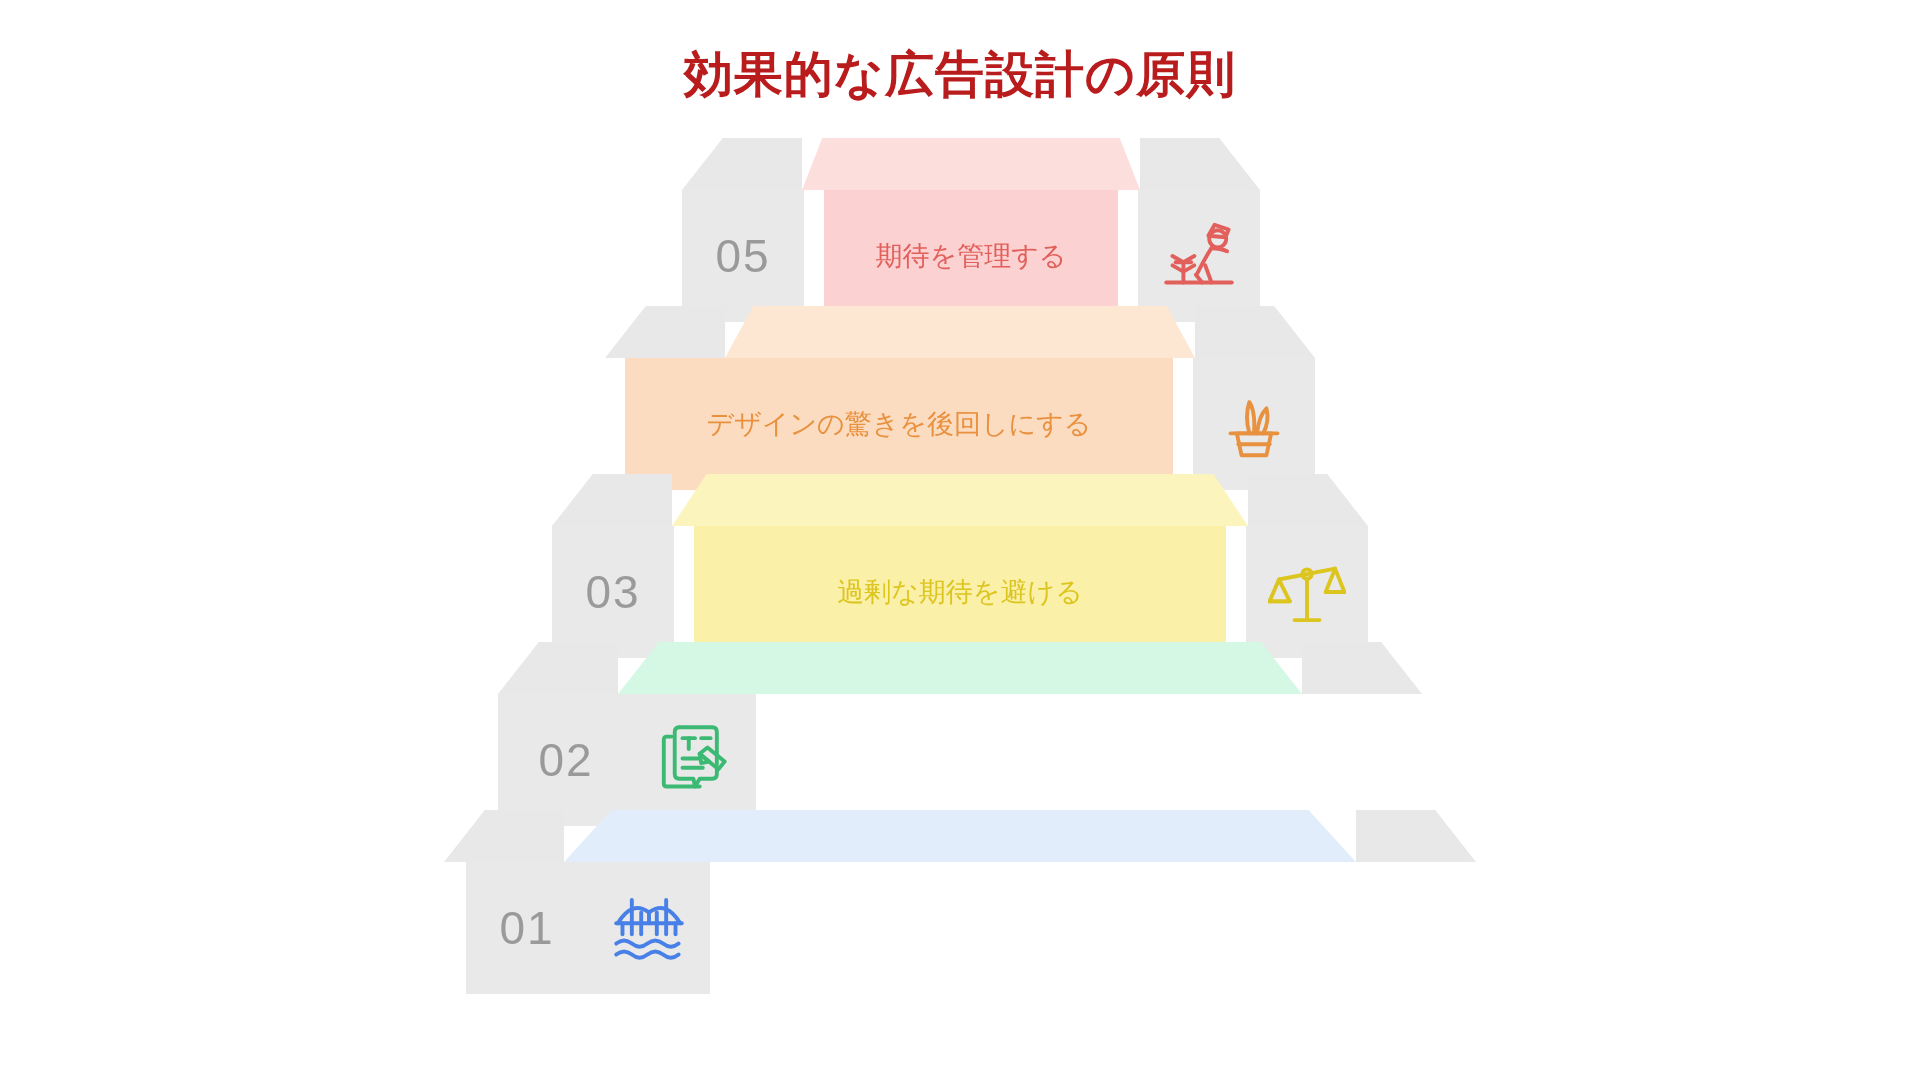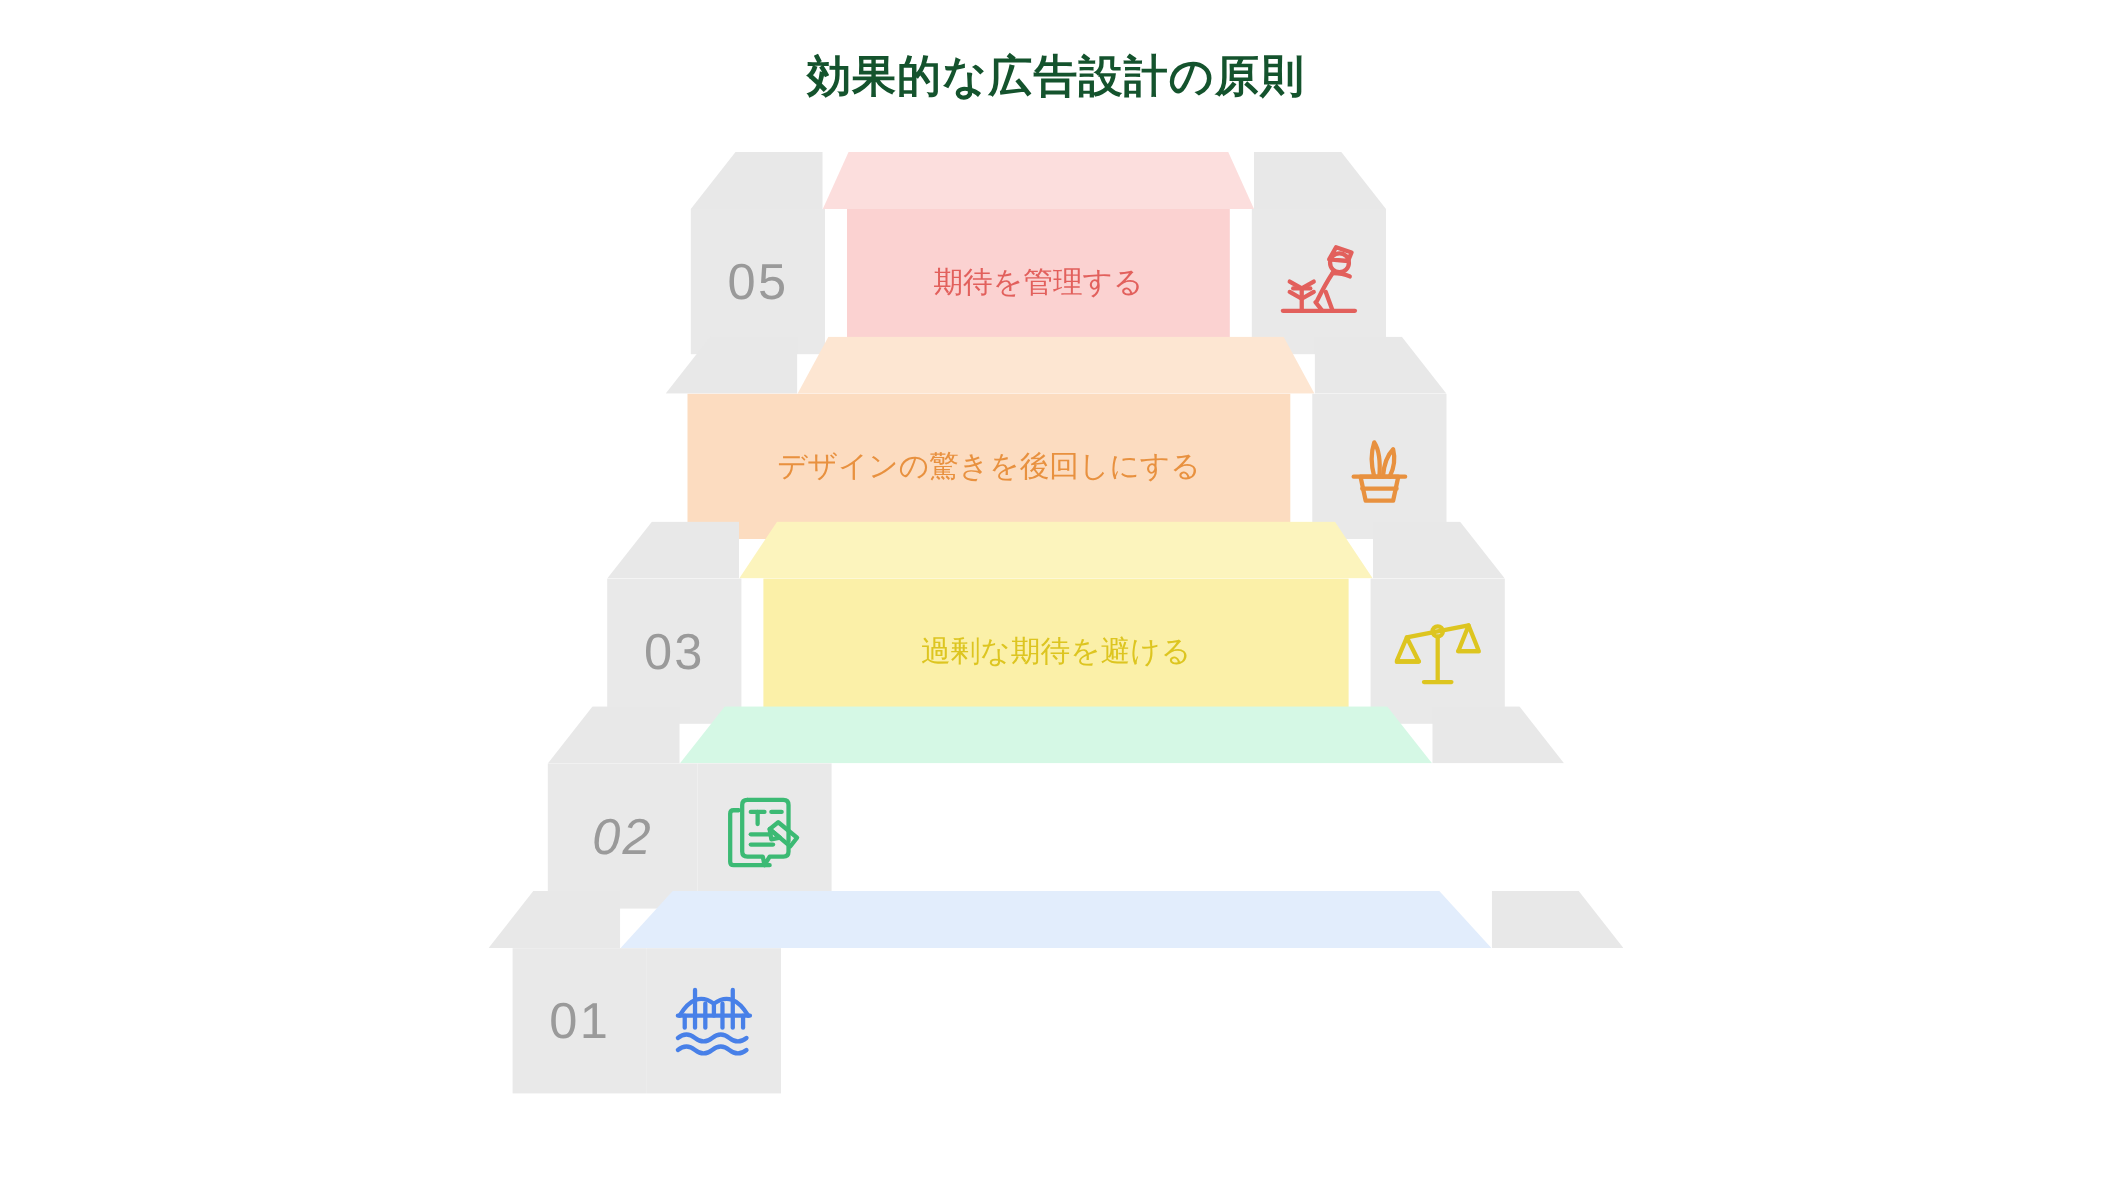--- a/index.html
+++ b/index.html
@@ -19,23 +19,23 @@
     background: #ffffff;
   }
 
   
   #title {
     position: absolute;
     top: 42px;
     left: 0;
     width: 1920px;
     text-align: center;
-    font-size: 40px;
+    font-size: 49px;
     font-weight: bold;
-    color: #14532d;
+    color: #b91c1c;
     letter-spacing: 1px;
   }
 
   
   #stairs {
     position: absolute;
     top: 190px;
     left: 0;
     width: 1920px;
     height: 870px;
@@ -135,21 +135,21 @@
 </style>
 </head>
 <body>
 
 <div id="page">
 
   <div id="title">効果的な広告設計の原則</div>
 
   <div id="stairs">
 
-    <div class="step" style="left:628px; right:660px; top:0;">
+    <div class="step" style="left:682px; right:660px; top:0;">
       <div class="step-top" style="--c-top:#fcdedd;">
         <div class="top-seg top-left" style="width:120px;"></div>
         <div class="top-seg top-center" style="left:120px; right:120px; background:#fcdedd;"></div>
         <div class="top-seg top-right" style="width:120px;"></div>
       </div>
       <div class="step-front" style="--c-front:#fbd2d1; --c-text:#e2605c;">
         <div class="num-cell" style="width:122px;">05</div>
         <div class="label-cell">
           <span>期待を管理する</span>
         </div>
@@ -233,21 +233,21 @@
       </div>
     </div>
 
     <div class="step" style="left:498px; right:498px; top:504px;">
       <div class="step-top">
         <div class="top-seg top-left" style="width:120px;"></div>
         <div class="top-seg top-center" style="left:120px; right:120px; background:#d5f8e5;"></div>
         <div class="top-seg top-right" style="width:120px;"></div>
       </div>
       <div class="step-front" style="--c-front:#c4f5da; --c-text:#3cba74;">
-        <div class="num-cell" style="width:136px;font-style:italic;">02</div>
+        <div class="num-cell" style="width:136px;">02</div>
         <div class="icon-cell" style="width:122px;">
           <svg viewBox="0 0 100 100" fill="none" stroke="#3cba74" stroke-width="5" stroke-linecap="round" stroke-linejoin="round">
 
             <path d="M20 20 L14 20 Q10 20 10 24 L10 80 Q10 84 14 84 L56 84"></path>
 
             <path d="M30 8 L72 8 Q78 8 78 14 L78 56"></path>
             <path d="M78 62 L78 68 Q78 74 72 74 L56 74 L50 84 L48 74 L30 74 Q24 74 24 68 L24 14 Q24 8 30 8"></path>
 
             <line x1="34" y1="22" x2="50" y2="22"></line>
             <line x1="42" y1="22" x2="42" y2="36"></line>

